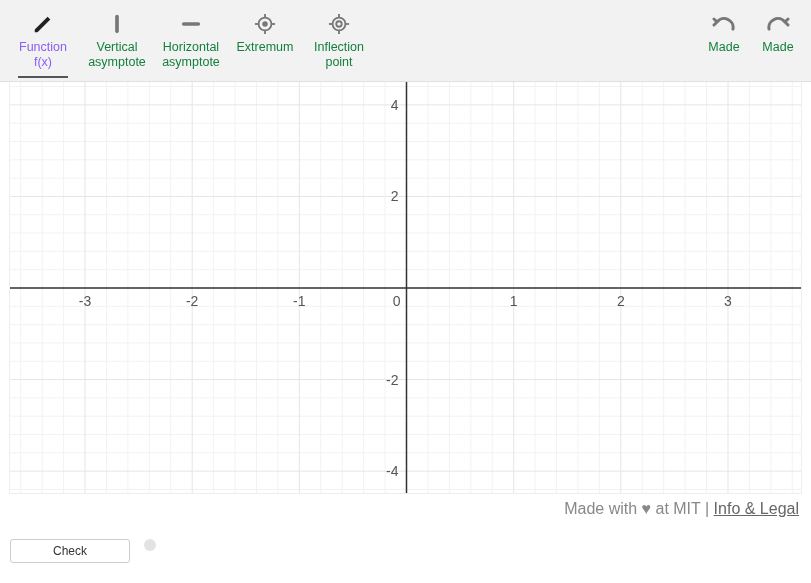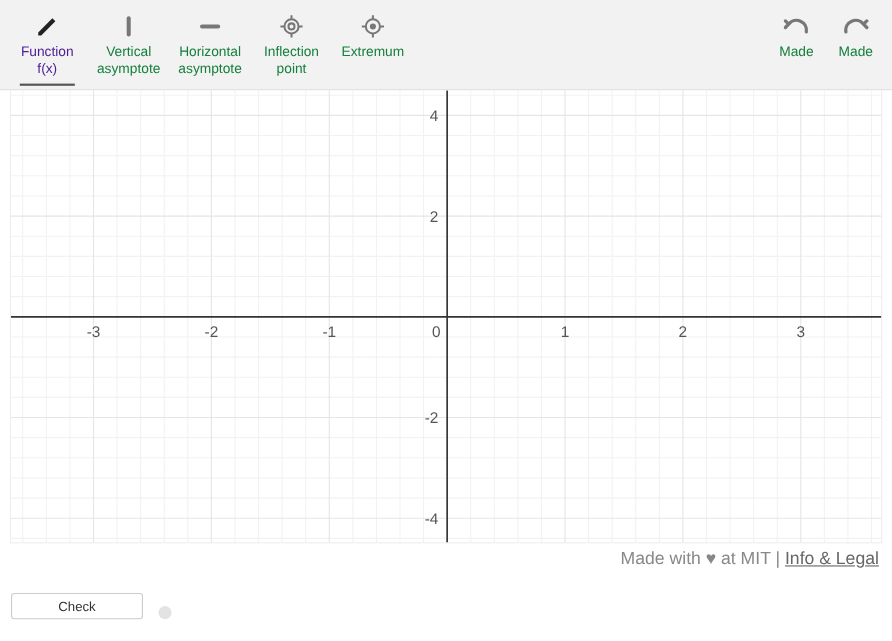--- a/index.html
+++ b/index.html
@@ -52,21 +52,21 @@
     height: 24px;
     display: flex;
     align-items: center;
     justify-content: center;
     margin-bottom: 4px;
   }
   .tool .label {
     font-size: 12.5px;
     color: #15803d;
   }
-  .tool.active .label { color: #4c1d95; }
+  .tool.active .label { color: #8b5cf6; }
   .tool.active::after {
     content: "";
     position: absolute;
     bottom: -2px;
     left: 12px;
     right: 12px;
     height: 2px;
     background: #555;
   }
 
@@ -99,21 +99,21 @@
     text-decoration: underline;
     cursor: pointer;
   }
 
   
   .bottom-bar {
     position: absolute;
     left: 10px;
     bottom: 20px;
     display: flex;
-    align-items: flex-end;
+    align-items: flex-start;
     gap: 14px;
   }
   .check-btn {
     width: 120px;
     height: 24px;
     background: #fff;
     border: 1px solid #ccc;
     border-radius: 3px;
     font-size: 12px;
     color: #333;
@@ -159,42 +159,42 @@
               <rect x="2" y="10" width="20" height="4" rx="2" fill="#777"></rect>
             </svg>
         </span>
         <span class="label">Horizontal<br>asymptote</span>
       </div>
 
       <div class="tool">
         <span class="icon">
           <svg width="22" height="22" viewBox="0 0 24 24">
             <circle cx="12" cy="12" r="7" fill="none" stroke="#777" stroke-width="2"></circle>
+            <circle cx="12" cy="12" r="3" fill="#777"></circle>
+            <line x1="12" y1="1" x2="12" y2="5" stroke="#777" stroke-width="2"></line>
+            <line x1="12" y1="19" x2="12" y2="23" stroke="#777" stroke-width="2"></line>
+            <line x1="1" y1="12" x2="5" y2="12" stroke="#777" stroke-width="2"></line>
+            <line x1="19" y1="12" x2="23" y2="12" stroke="#777" stroke-width="2"></line>
+          </svg>
+        </span>
+        <span class="label">Extremum</span>
+      </div>
+
+      <div class="tool">
+        <span class="icon">
+          <svg width="22" height="22" viewBox="0 0 24 24">
+            <circle cx="12" cy="12" r="7" fill="none" stroke="#777" stroke-width="2"></circle>
             <circle cx="12" cy="12" r="3" fill="none" stroke="#777" stroke-width="2"></circle>
             <line x1="12" y1="1" x2="12" y2="5" stroke="#777" stroke-width="2"></line>
             <line x1="12" y1="19" x2="12" y2="23" stroke="#777" stroke-width="2"></line>
             <line x1="1" y1="12" x2="5" y2="12" stroke="#777" stroke-width="2"></line>
             <line x1="19" y1="12" x2="23" y2="12" stroke="#777" stroke-width="2"></line>
           </svg>
         </span>
         <span class="label">Inflection<br>point</span>
-      </div>
-
-      <div class="tool">
-        <span class="icon">
-          <svg width="22" height="22" viewBox="0 0 24 24">
-            <circle cx="12" cy="12" r="7" fill="none" stroke="#777" stroke-width="2"></circle>
-            <circle cx="12" cy="12" r="3" fill="#777"></circle>
-            <line x1="12" y1="1" x2="12" y2="5" stroke="#777" stroke-width="2"></line>
-            <line x1="12" y1="19" x2="12" y2="23" stroke="#777" stroke-width="2"></line>
-            <line x1="1" y1="12" x2="5" y2="12" stroke="#777" stroke-width="2"></line>
-            <line x1="19" y1="12" x2="23" y2="12" stroke="#777" stroke-width="2"></line>
-          </svg>
-        </span>
-        <span class="label">Extremum</span>
       </div>
     </div>
 
     <div class="tool-group-right">
       <div class="tool small">
         <span class="icon">
           <svg width="24" height="20" viewBox="0 0 24 20">
               <path d="M21 15 A9 9 0 0 0 5 8 L2 11 M5 8 L2 5" fill="none" stroke="#777" stroke-width="3" stroke-linecap="round" stroke-linejoin="round"></path>
             </svg>
         </span>

